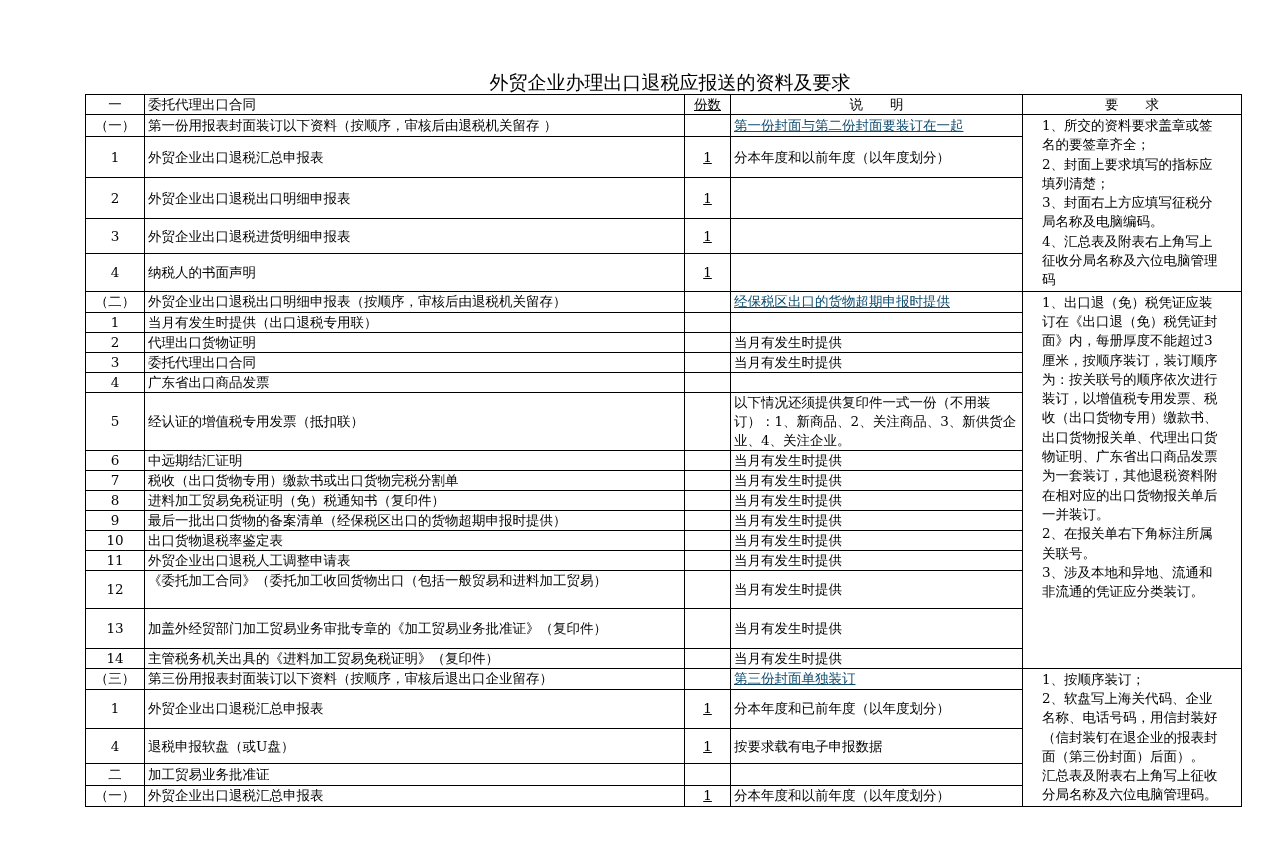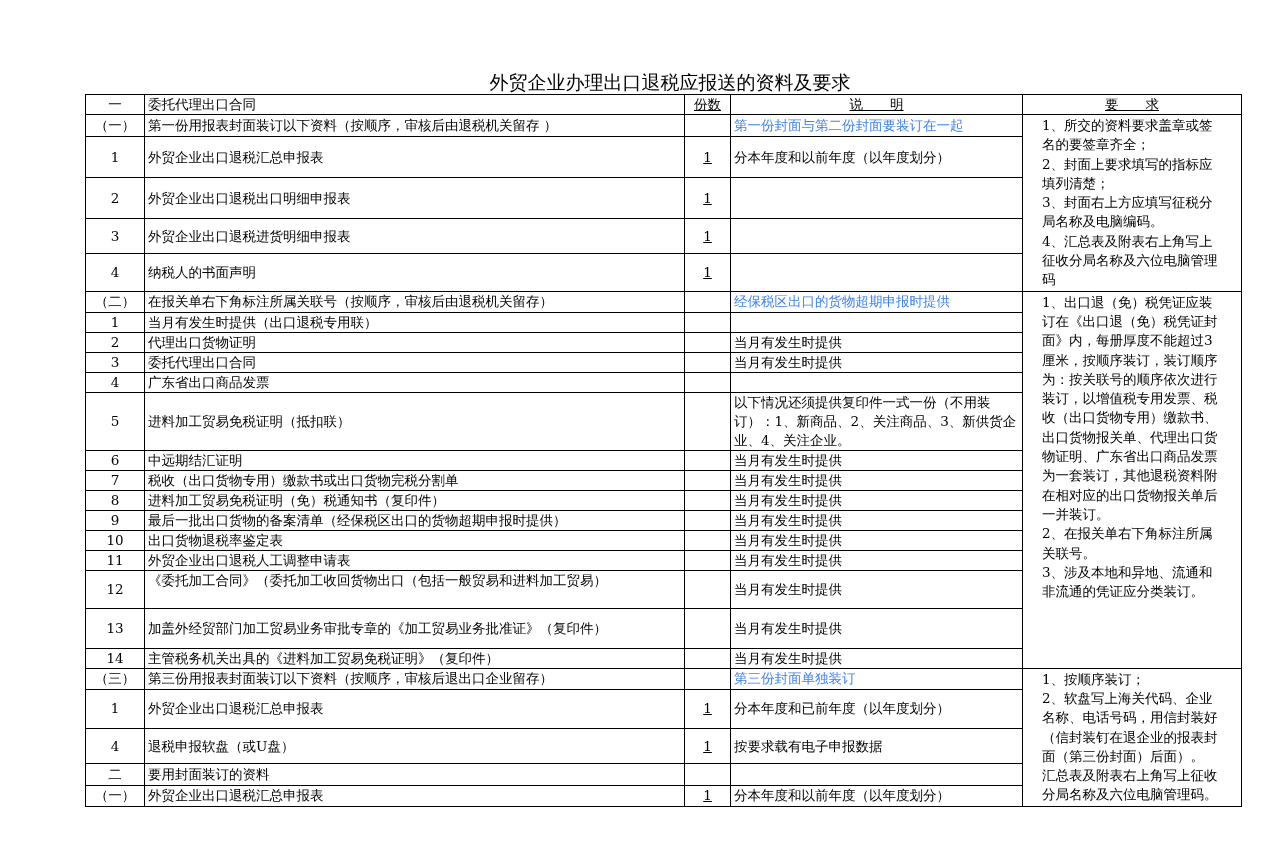--- a/index.html
+++ b/index.html
@@ -4,22 +4,22 @@
 <style>
   html, body { margin:0; padding:0; background:#ffffff; }
   body { width:1280px; height:861px; position:relative; overflow:hidden;
          font-family:"DejaVu Serif","Liberation Serif",serif; color:#000; }
   .title { position:absolute; left:0; width:1340px; top:70px; text-align:center;
            font-family:"DejaVu Sans","Liberation Sans",sans-serif; font-size:19px; font-weight:normal; }
   table { position:absolute; left:85px; top:94px; border-collapse:collapse; table-layout:fixed; width:1156px; }
   td { border:1px solid #000; font-size:13.5px; line-height:19px; padding:0 3px; vertical-align:middle; overflow:hidden; white-space:nowrap; }
   td.c0 { text-align:center; }
   td.c2 { text-align:center;text-decoration:underline; }
-  td.hdr-c { text-align:center;text-decoration:underline; }
-  td.red { color:#3b82f6; }
+  td.hdr-c { text-align:center; }
+  td.red { color:#0c4a6e;text-decoration:underline; }
   td.wrap { white-space:normal; line-height:19.3px; vertical-align:top; padding:1px 19px; }
   td.wrapmid { white-space:normal; line-height:19px; }
 </style>
 </head>
 <body>
 
 <div class="title">外贸企业办理出口退税应报送的资料及要求</div>
 
 <table>
   <colgroup>
@@ -68,21 +68,21 @@
   </tr>
   <tr style="height:35px">
     <td class="c0">4</td>
     <td>纳税人的书面声明</td>
     <td class="c2">1</td>
     <td></td>
   </tr>
 
   <tr style="height:21px">
     <td class="c0">（二）</td>
-    <td>在报关单右下角标注所属关联号（按顺序，审核后由退税机关留存）</td>
+    <td>外贸企业出口退税出口明细申报表（按顺序，审核后由退税机关留存）</td>
     <td></td>
     <td class="red">经保税区出口的货物超期申报时提供</td>
     <td rowspan="15" class="wrap" style="white-space:pre-wrap">1、出口退（免）税凭证应装订在《出口退（免）税凭证封面》内，每册厚度不能超过3厘米，按顺序装订，装订顺序为：按关联号的顺序依次进行装订，以增值税专用发票、税收（出口货物专用）缴款书、出口货物报关单、代理出口货物证明、广东省出口商品发票为一套装订，其他退税资料附在相对应的出口货物报关单后一并装订。
 2、在报关单右下角标注所属关联号。
 3、涉及本地和异地、流通和非流通的凭证应分类装订。</td>
   </tr>
   <tr style="height:19px">
     <td class="c0">1</td>
     <td>当月有发生时提供（出口退税专用联）</td>
     <td></td>
@@ -101,21 +101,21 @@
     <td>当月有发生时提供</td>
   </tr>
   <tr style="height:19px">
     <td class="c0">4</td>
     <td>广东省出口商品发票</td>
     <td></td>
     <td></td>
   </tr>
   <tr style="height:58px">
     <td class="c0">5</td>
-    <td>进料加工贸易免税证明（抵扣联）</td>
+    <td>经认证的增值税专用发票（抵扣联）</td>
     <td></td>
     <td class="wrapmid">以下情况还须提供复印件一式一份（不用装订）：1、新商品、2、关注商品、3、新供货企业、4、关注企业。</td>
   </tr>
   <tr style="height:19px">
     <td class="c0">6</td>
     <td>中远期结汇证明</td>
     <td></td>
     <td>当月有发生时提供</td>
   </tr>
   <tr style="height:19px">
@@ -184,21 +184,21 @@
   </tr>
   <tr style="height:35px">
     <td class="c0">4</td>
     <td>退税申报软盘（或U盘）</td>
     <td class="c2">1</td>
     <td>按要求载有电子申报数据</td>
   </tr>
 
   <tr style="height:21px">
     <td class="c0">二</td>
-    <td>要用封面装订的资料</td>
+    <td>加工贸易业务批准证</td>
     <td></td>
     <td></td>
   </tr>
   <tr style="height:21px">
     <td class="c0">（一）</td>
     <td>外贸企业出口退税汇总申报表</td>
     <td class="c2">1</td>
     <td>分本年度和以前年度（以年度划分）</td>
   </tr>
 </tbody>

